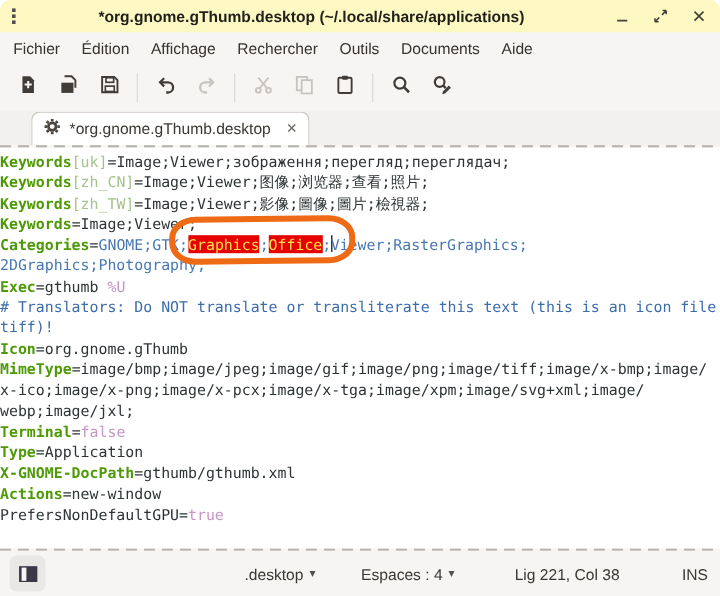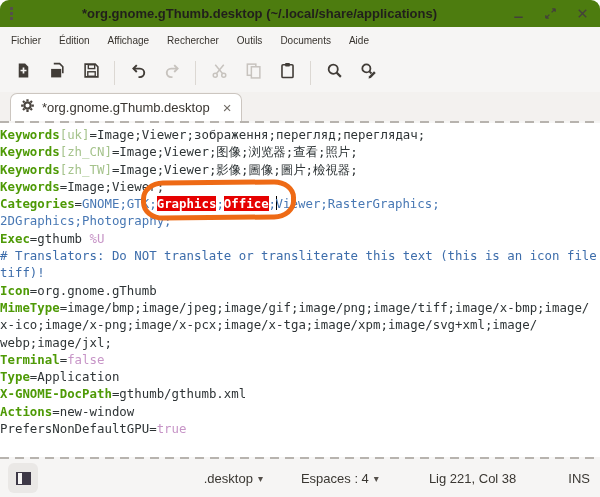--- a/index.html
+++ b/index.html
@@ -5,61 +5,61 @@
   * { margin:0; padding:0; box-sizing:border-box; }
   html,body { background:#ffffff; }
   body { font-family:"Liberation Sans", sans-serif; color:#3d3846; }
   #app {
     width:600px; height:497px; background:#f6f5f4; overflow:hidden;
     border-radius:9px 9px 0 0; position:relative;
     display:flex; flex-direction:column;
   }
 
   
-  .titlebar { height:27px; display:flex; align-items:center; padding:0 10px 0 6px; background:#4d7c0f; }
+  .titlebar { height:27px; display:flex; align-items:center; padding:0 10px 0 6px; background:#fef9c3; }
   .kebab { display:flex; flex-direction:column; gap:2px; padding:2px 4px; cursor:pointer; }
   .kebab i { width:3px; height:3px; background:#55504b; display:block; }
   .win-title { flex:1; text-align:center; font-weight:bold; font-size:13px; color:#211f1c;
                white-space:nowrap; overflow:hidden; }
   .win-controls { display:flex; align-items:center; gap:16px; margin-left:8px; }
   .win-btn { width:16px; height:16px; display:flex; align-items:center; justify-content:center; }
   .win-btn svg { display:block; }
 
   
   .menubar { height:26px; display:flex; align-items:center; padding-left:2px; background:#f6f5f4; }
-  .menu-item { font-size:10px; color:#37332e; padding:4px 9px; }
+  .menu-item { font-size:13px; color:#37332e; padding:4px 9px; }
 
   
   .toolbar { height:39px; display:flex; align-items:center; padding-left:6px; background:#f6f5f4; }
   .tb-group { display:flex; align-items:center; }
   .tb-btn { width:34px; height:30px; display:flex; align-items:center; justify-content:center; border-radius:4px; }
   .tb-sep { width:1px; height:24px; background:#dcd8d3; margin:0 6px; }
 
   
-  .tabbar { height:29px; background:#f3f1ef; display:flex; align-items:flex-end; padding-left:10px; }
+  .tabbar { height:29px; background:#f3f1ef; display:flex; align-items:flex-end; padding-left:26px; }
   .tab { height:28px; display:inline-flex; align-items:center; gap:7px; background:#ffffff;
          border:1px solid #ccc6c0; border-bottom:none; border-radius:7px 7px 0 0; padding:0 10px 0 9px; }
   .tab-label { font-size:13px; color:#3a3631; white-space:nowrap; }
   .tab-close { font-size:15px; line-height:1; color:#6f6a64; margin-left:6px; cursor:pointer; }
 
   .dashline { height:2px;
     background-image:repeating-linear-gradient(to right,#b7b3ae 0 9px,transparent 9px 15px); }
 
   
   .editor { flex:1; background:#ffffff; position:relative; overflow:hidden;
             font-family:"DejaVu Sans Mono", monospace; font-size:12.4px; line-height:17.3px;
             padding:3px 0 0 0; cursor:text; }
   .code-line { white-space:pre; color:#2e3436; }
   .seg-k { color:var(--key-green); font-weight:bold; }
   .seg-l { color:var(--locale-green); }
   .seg-p { color:#2e3436; }
   .seg-v { color:var(--value-blue); }
   .seg-c { color:var(--comment-blue); }
   .seg-s { color:var(--special-plum); }
-  .seg-h { background:var(--match-red); color:#ffffff; font-weight:bold; }
+  .seg-h { background:var(--match-red); color:#fde047; font-weight:normal; }
   .caret { display:inline-block; width:0; border-left:1.5px solid #000; height:14px;
            vertical-align:-2px; margin-right:-1.5px; }
   .annotation-ring { position:absolute; left:141px; top:57px; width:155px; height:40px;
     border:5px solid var(--annot-orange); border-radius:22px / 18px; transform:rotate(-0.6deg);
     pointer-events:none; }
 
   
   .statusbar { height:38px; background:#f6f5f4; display:flex; align-items:center;
                padding:0 10px 0 8px; font-size:13px; color:#3a3732; }
   .panel-toggle { width:30px; height:30px; border-radius:6px; background:#eae8e6;

